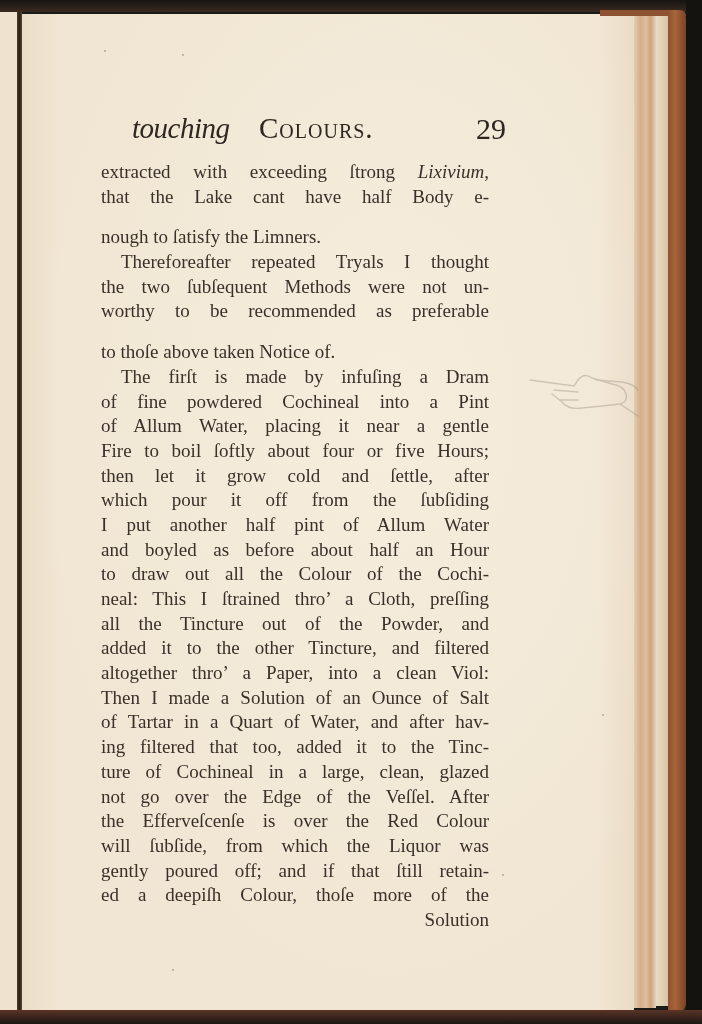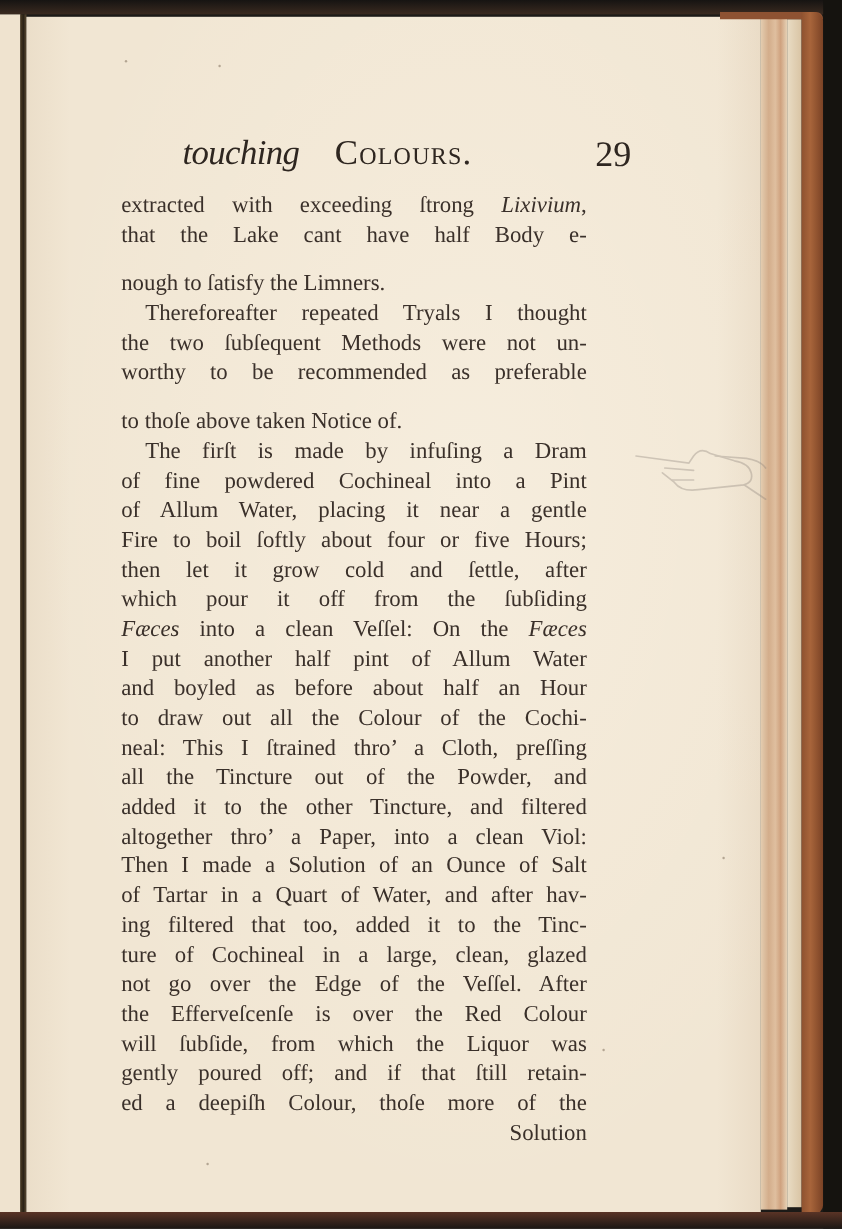--- a/index.html
+++ b/index.html
@@ -48,21 +48,21 @@
     .cover-top {
       position:absolute; left:600px; top:10px; width:86px; height:6px;
       background:#8e5232; border-radius:0 6px 0 0;
     }
     .right-dark {
       position:absolute; left:686px; top:0; width:16px; height:1024px;
       background:#15130f;
     }
 
     .header {
-      position:absolute; left:148px; top:108px; width:380px; height:44px;
+      position:absolute; left:128px; top:108px; width:380px; height:44px;
       color:#2e2620;
     }
     .running-head-italic {
       position:absolute; left:4px; top:4px;
       font-style:italic; font-size:29px; letter-spacing:-0.5px;
     }
     .running-head-title {
       position:absolute; left:118px; top:4px;
       font-size:29px; letter-spacing:1px;
       font-variant:small-caps;
@@ -130,21 +130,20 @@
   <span class="line indent">Thereforeafter repeated Tryals I thought</span>
   <span class="line">the two ſubſequent Methods were not un-</span>
   <span class="line">worthy to be recommended as preferable</span>
   <span class="line last">to thoſe above taken Notice of.</span>
   <span class="line indent">The firſt is made by infuſing a Dram</span>
   <span class="line">of fine powdered Cochineal into a Pint</span>
   <span class="line">of Allum Water, placing it near a gentle</span>
   <span class="line">Fire to boil ſoftly about four or five Hours;</span>
   <span class="line">then let it grow cold and ſettle, after</span>
   <span class="line">which pour it off from the ſubſiding</span>
-  <span class="line"><span class="it">Fæces</span><span> into a clean Veſſel: On the </span><span class="it">Fæces</span></span>
   <span class="line">I put another half pint of Allum Water</span>
   <span class="line">and boyled as before about half an Hour</span>
   <span class="line">to draw out all the Colour of the Cochi-</span>
   <span class="line">neal: This I ſtrained thro’ a Cloth, preſſing</span>
   <span class="line">all the Tincture out of the Powder, and</span>
   <span class="line">added it to the other Tincture, and filtered</span>
   <span class="line">altogether thro’ a Paper, into a clean Viol:</span>
   <span class="line">Then I made a Solution of an Ounce of Salt</span>
   <span class="line">of Tartar in a Quart of Water, and after hav-</span>
   <span class="line">ing filtered that too, added it to the Tinc-</span>

